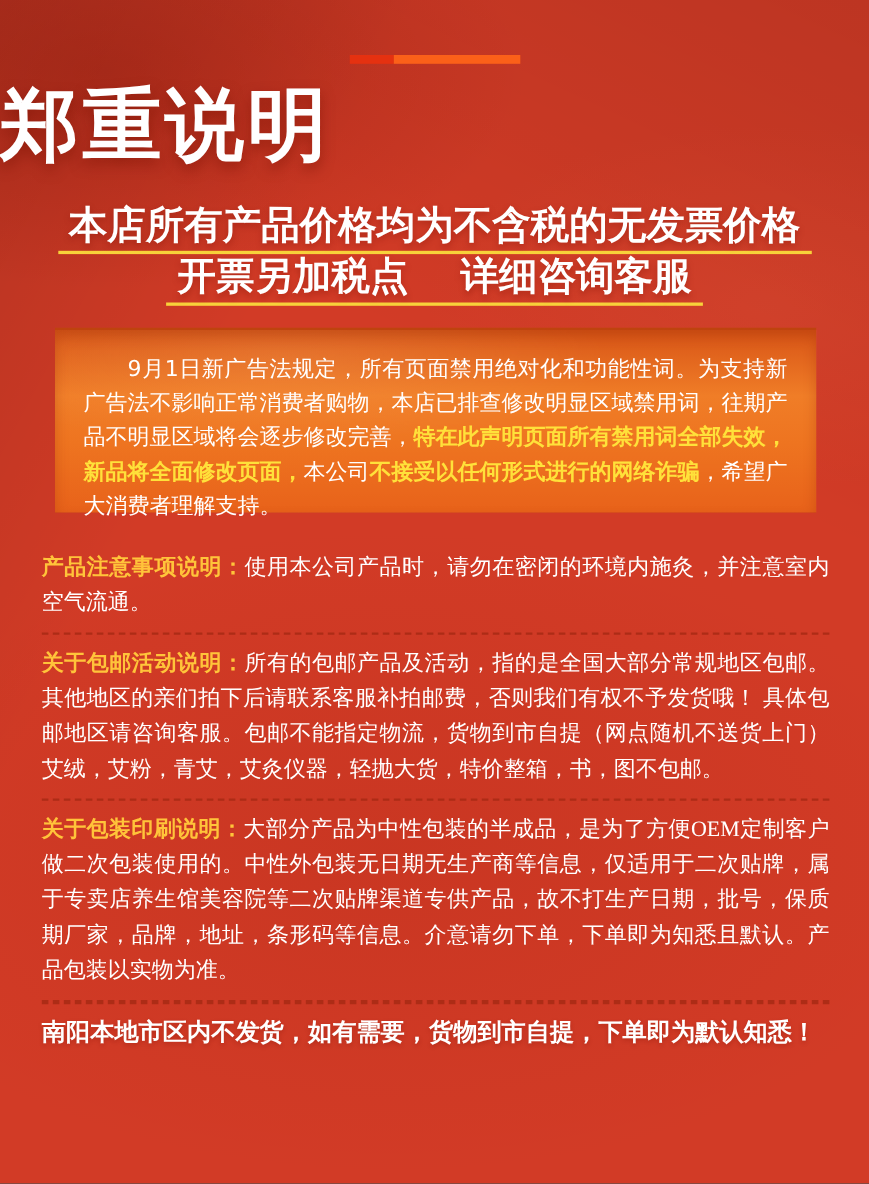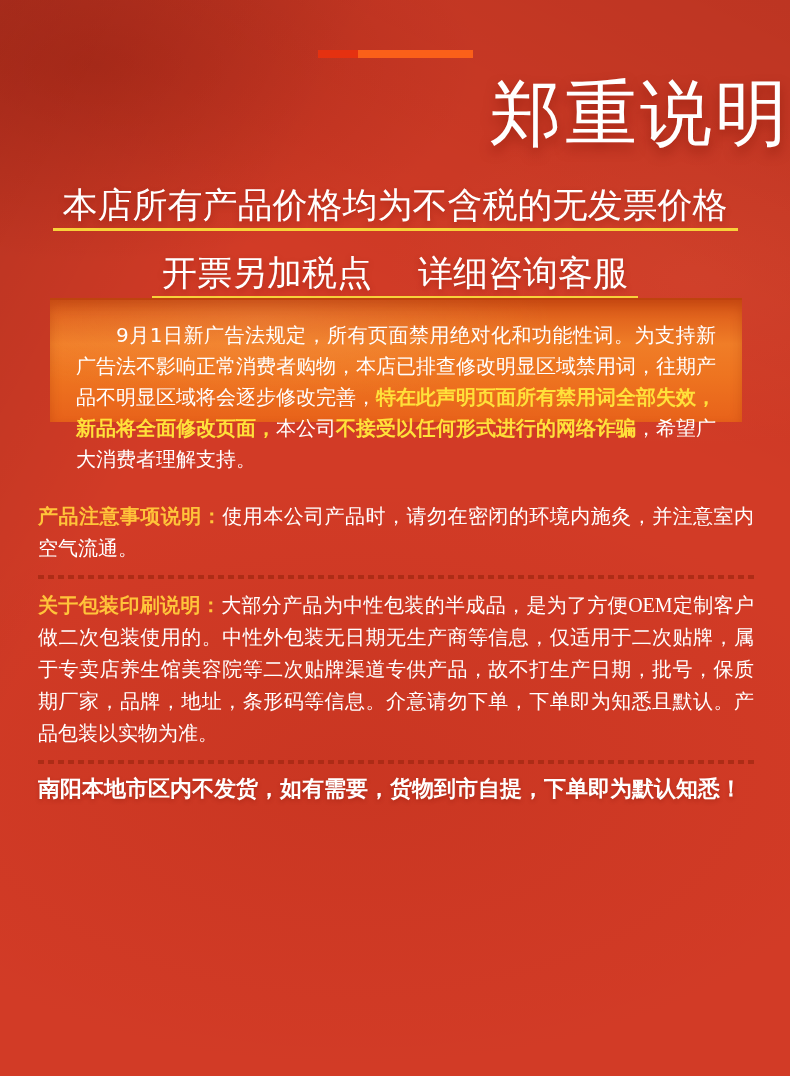--- a/index.html
+++ b/index.html
@@ -18,44 +18,44 @@
       var(--bg-red, #d23b26);
   }
   
   .top-bar { position:absolute; left:318px; top:50px; width:155px; height:8px; display:flex; }
   .top-bar .seg-left  { width:40px; height:100%; background:var(--bar-left,#e53110); }
   .top-bar .seg-right { flex:1;     height:100%; background:var(--bar-right,#fb6019); }
 
   
   .title {
     position:absolute; left:0; right:0; top:74px;
-    text-align:right;
-    font-size:72px; font-weight:normal; color:#fff;
+    text-align:left;
+    font-size:72px; font-weight:bold; color:#fff;
     letter-spacing:3px; line-height:1.1;
     text-shadow:0 6px 12px rgba(120,15,0,0.50);
   }
 
   
   .subtitle {
     position:absolute; left:0; right:0;
-    text-align:center; color:#fff; font-weight:normal;
+    text-align:center; color:#fff; font-weight:bold;
     font-size:35px; line-height:1.18;
     text-shadow:0 3px 6px rgba(120,15,0,0.35);
   }
   .sub1 { top:185px; }
-  .sub2 { top:253px; }
+  .sub2 { top:232px; }
   .subtitle .u {
     display:inline-block;
     padding:0 10px 2px;
     border-bottom:3px solid var(--underline-yellow,#f8d23a);
   }
 
   
   .notice-box {
-    position:absolute; left:50px; top:298px; width:692px; height:124px;
+    position:absolute; left:50px; top:298px; width:692px; height:168px;
     box-sizing:border-box; padding:20px 26px 12px 26px;
     background:
       radial-gradient(ellipse 420px 120px at 30% 15%, rgba(255,190,120,0.18), transparent 70%),
       linear-gradient(180deg, var(--box-orange-top,#d85517) 0%, var(--box-orange-mid,#f07d27) 36%, #ee7420 62%, var(--box-orange-bottom,#e8621a) 100%);
     border-top:2px solid rgba(140,30,0,0.45);
     box-shadow:inset 0 6px 12px rgba(150,40,0,0.30);
   }
   .notice-text {
     color:#fff; font-size:20px; line-height:31px;
     text-align:justify; text-indent:2em;
@@ -100,20 +100,21 @@
   </div>
 
   <div class="notice-box">
     <div class="notice-text" id="notice-text"><span class="seg-white">9月1日新广告法规定，所有页面禁用绝对化和功能性词。为支持新广告法不影响正常消费者购物，本店已排查修改明显区域禁用词，往期产品不明显区域将会逐步修改完善，</span><span class="seg-yellow">特在此声明页面所有禁用词全部失效，新品将全面修改页面，</span><span class="seg-white">本公司</span><span class="seg-yellow">不接受以任何形式进行的网络诈骗</span><span class="seg-white">，希望广大消费者理解支持。</span></div>
   </div>
 
   <div class="content" id="paragraphs">
 
   <div class="para first"><span class="plabel">产品注意事项说明：</span><span class="pbody">使用本公司产品时，请勿在密闭的环境内施灸，并注意室内空气流通。</span></div>
       <div class="divider"></div>
+      <div class="para"><span class="plabel">关于包邮活动说明：</span><span class="pbody">所有的包邮产品及活动，指的是全国大部分常规地区包邮。其他地区的亲们拍下后请联系客服补拍邮费，否则我们有权不予发货哦！ 具体包邮地区请咨询客服。包邮不能指定物流，货物到市自提（网点随机不送货上门）艾绒，艾粉，青艾，艾灸仪器，轻抛大货，特价整箱，书，图不包邮。</span></div>
       <div class="divider"></div>
       <div class="para"><span class="plabel">关于包装印刷说明：</span><span class="pbody">大部分产品为中性包装的半成品，是为了方便OEM定制客户做二次包装使用的。中性外包装无日期无生产商等信息，仅适用于二次贴牌，属于专卖店养生馆美容院等二次贴牌渠道专供产品，故不打生产日期，批号，保质期厂家，品牌，地址，条形码等信息。介意请勿下单，下单即为知悉且默认。产品包装以实物为准。</span></div>
       <div class="divider"></div>
       <div class="divider"></div>
       <div class="footer-line">南阳本地市区内不发货，如有需要，货物到市自提，下单即为默认知悉！</div>
     </div>
 
 </div>
 
 </body></html>

